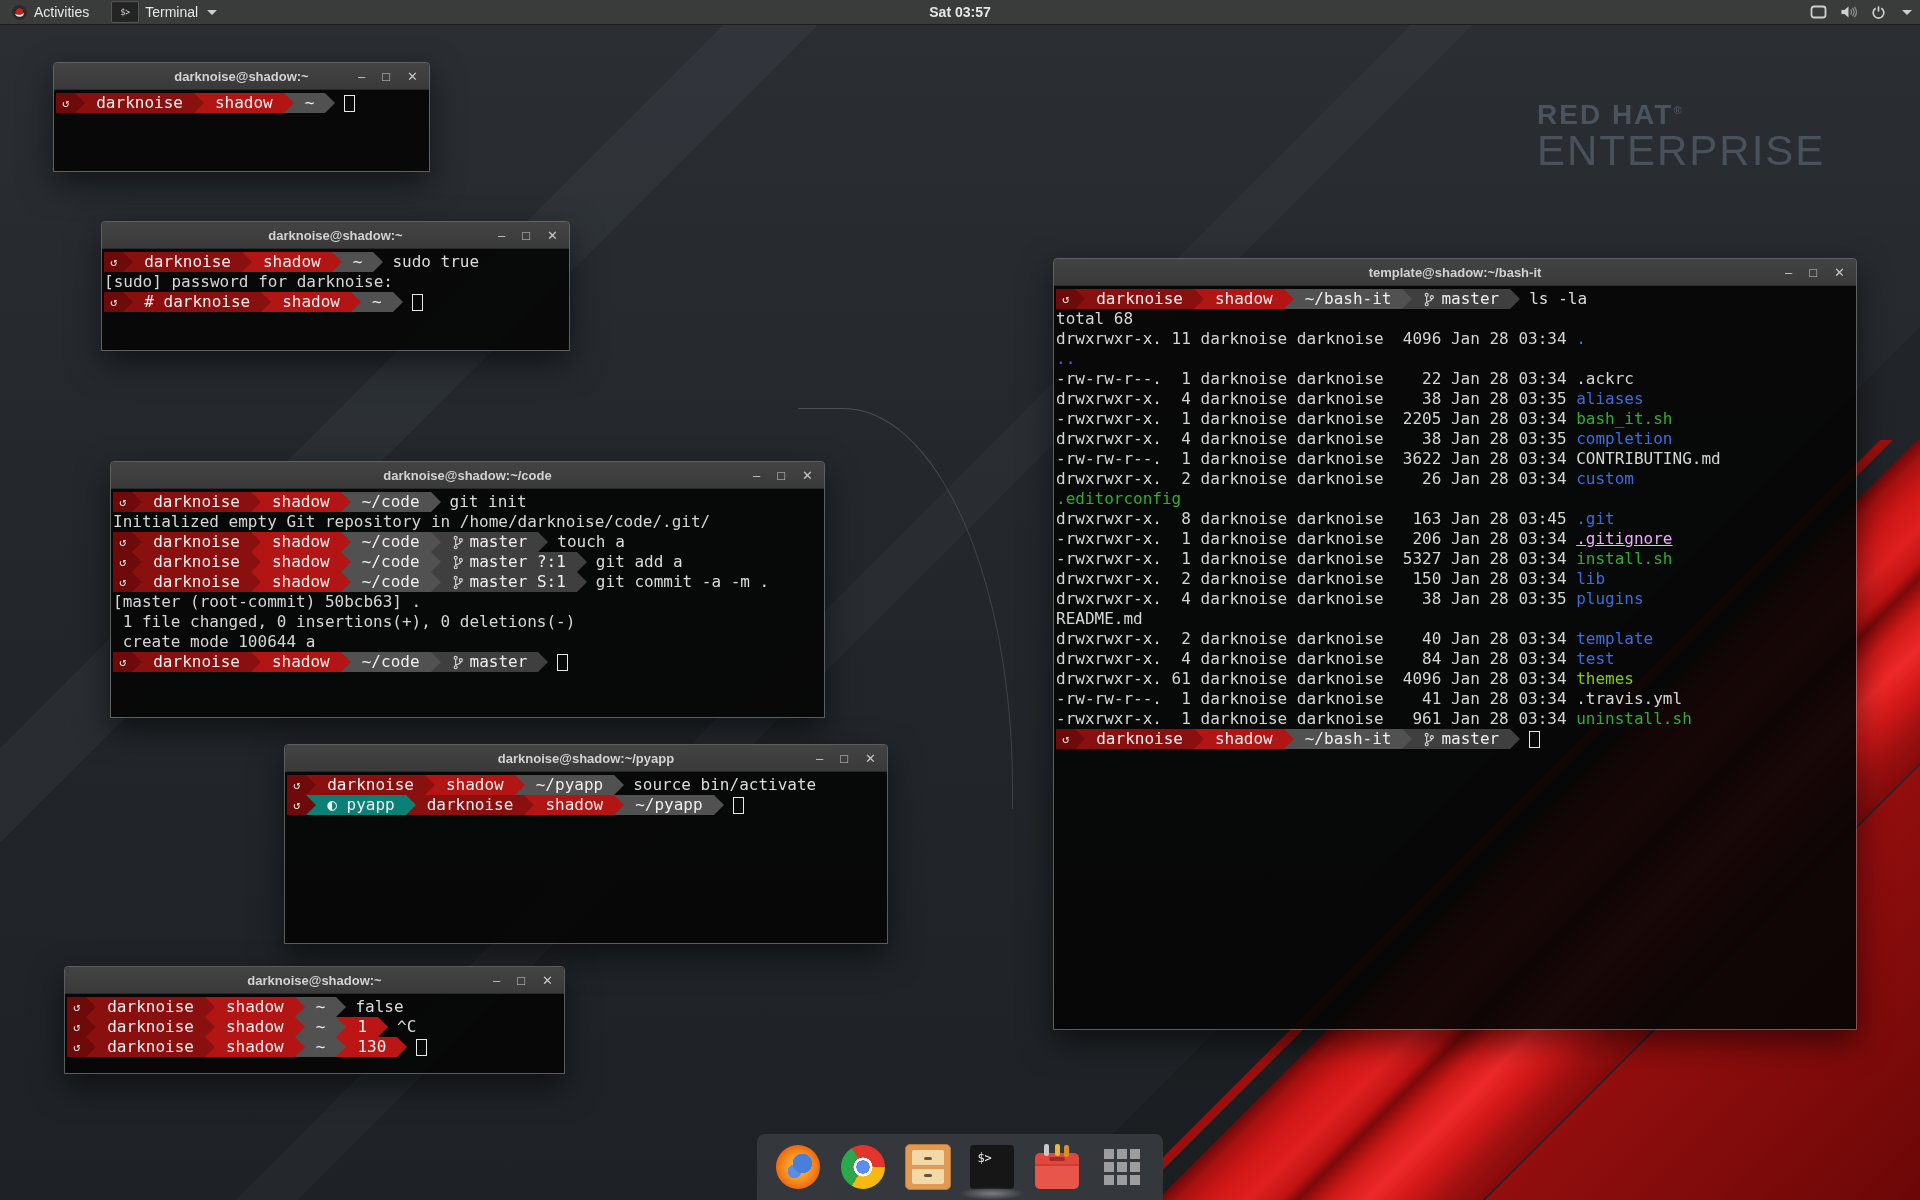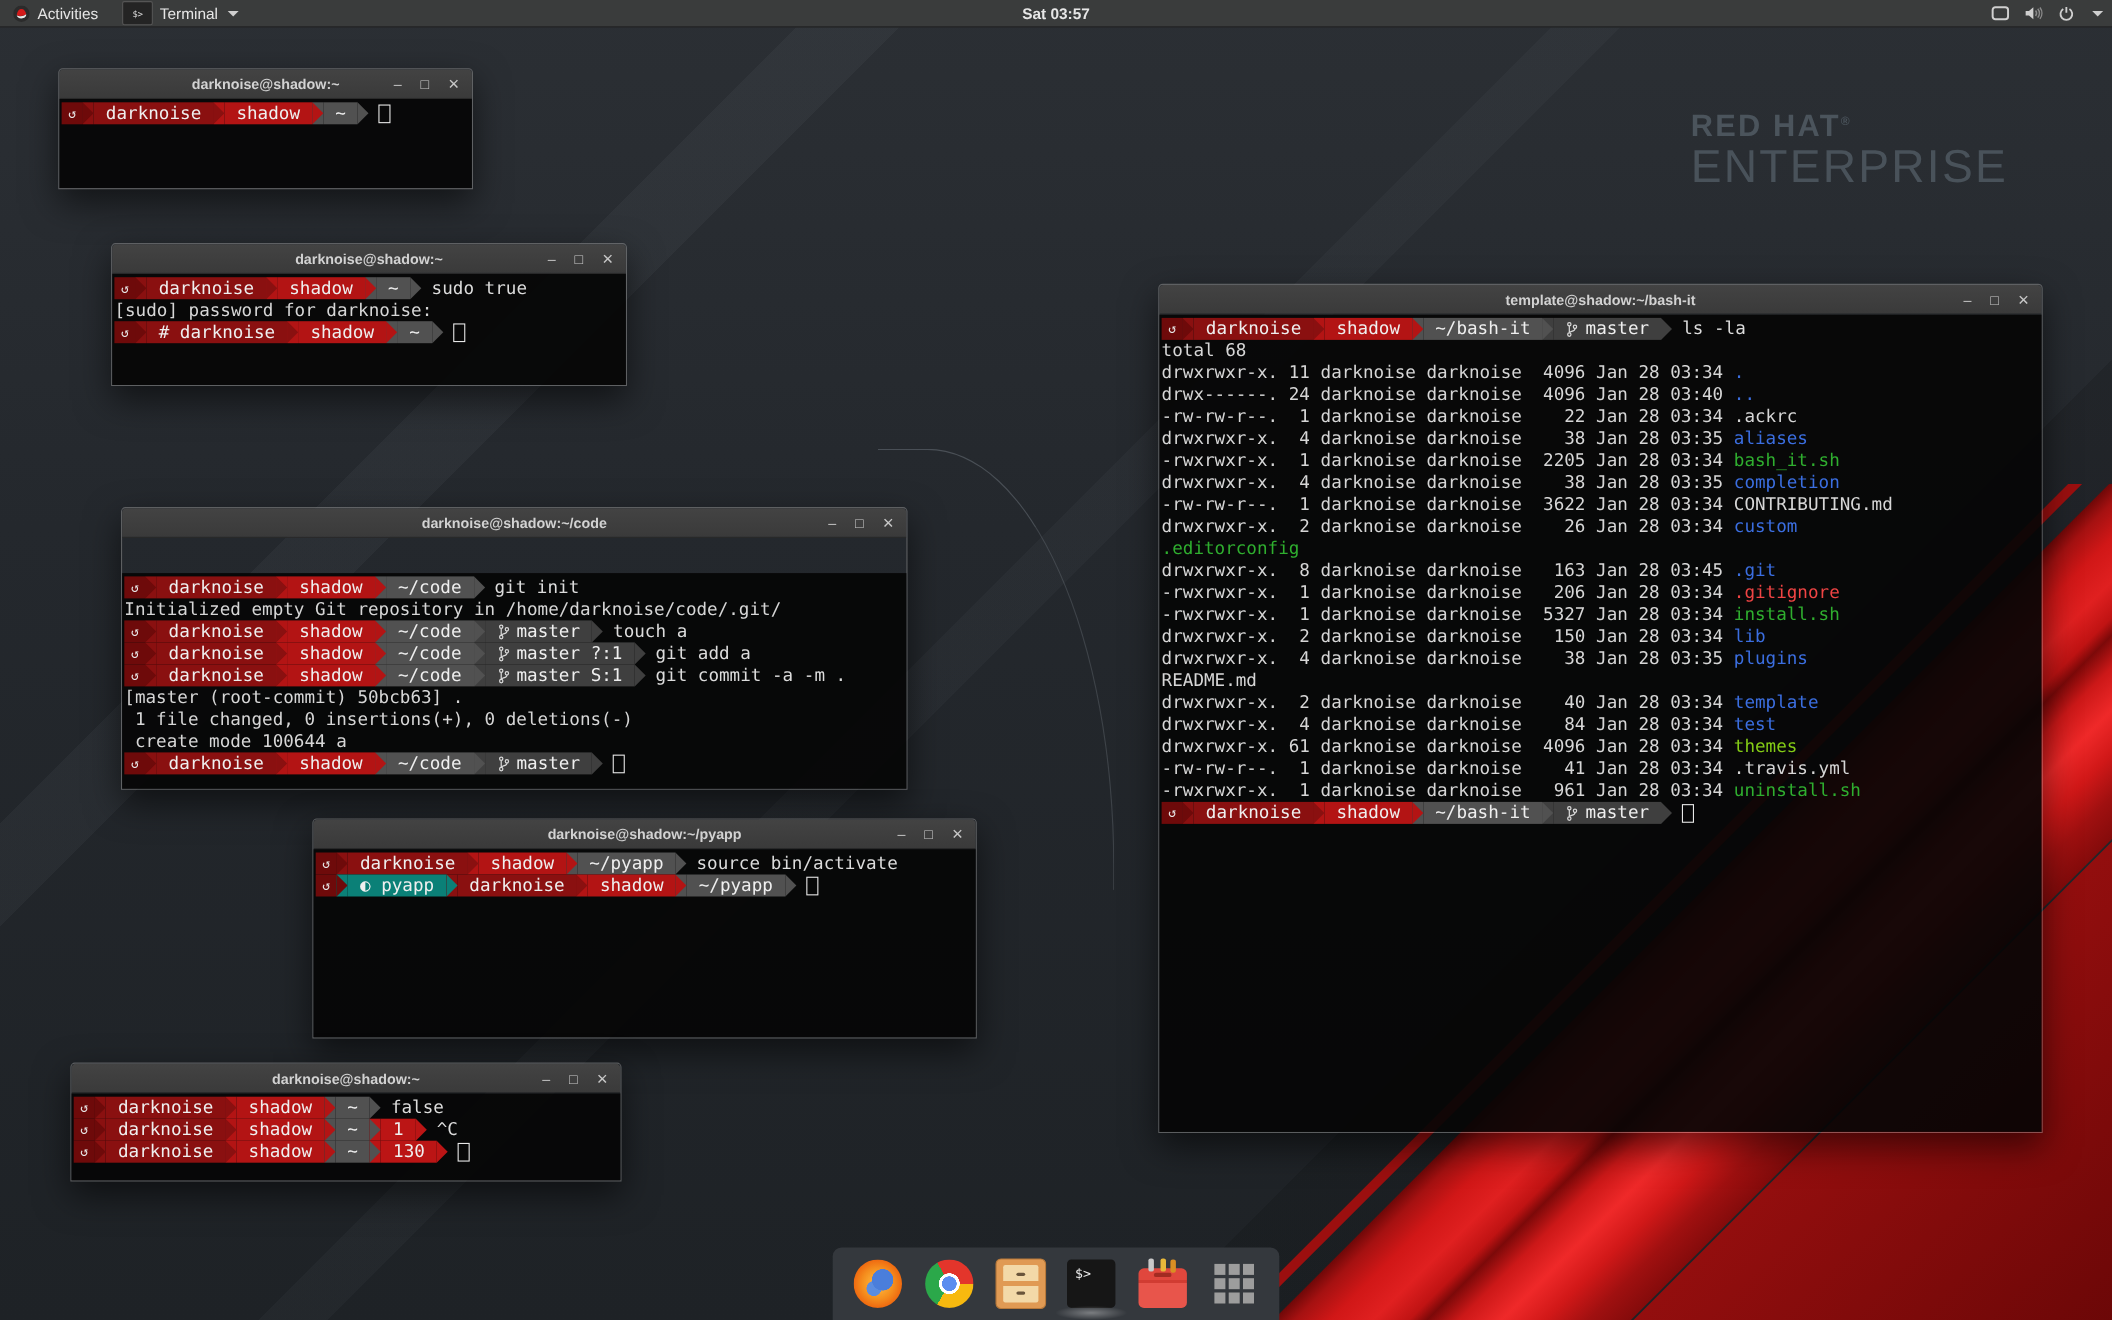--- a/index.html
+++ b/index.html
@@ -199,21 +199,21 @@
           <span class="seg" style="background: rgb(138, 16, 16);"># darknoise</span>
           <span class="sep" style="border-left: 10px solid rgb(138, 16, 16); background: rgb(179, 20, 20);"></span>
           <span class="seg" style="background: rgb(179, 20, 20);">shadow</span>
           <span class="sep" style="border-left: 10px solid rgb(179, 20, 20); background: rgb(81, 81, 81);"></span>
           <span class="seg" style="background: rgb(81, 81, 81);">~</span>
           <span class="sep" style="border-left: 10px solid rgb(81, 81, 81); background: transparent;"></span>
           <span class="cursor"></span>
         </div>
       </div>
     </div>
-    <div class="win" style="left: 110px; top: 461px; width: 713px; height: 255px; gap: 32px;">
+    <div class="win" style="left: 110px; top: 461px; width: 713px; height: 255px;">
       <div class="titlebar">
         <span class="wtitle">darknoise@shadow:~/code</span>
         <span class="wbtns">
           <span class="wbtn">–</span>
           <span class="wbtn">□</span>
           <span class="wbtn">✕</span>
         </span>
       </div>
       <div class="term">
         <div class="trow">
@@ -427,21 +427,20 @@
           <span class="cmd">ls -la</span>
         </div>
         <div class="trow">
           <span class="out">total 68</span>
         </div>
         <div class="trow">
           <span class="out">drwxrwxr-x. 11 darknoise darknoise  4096 Jan 28 03:34 </span>
           <span class="out" style="color: rgb(59, 110, 224);">.</span>
         </div>
         <div class="trow">
-          <span class="out">drwx------. 24 darknoise darknoise  4096 Jan 28 03:40 </span>
           <span class="out" style="color: rgb(59, 110, 224);">..</span>
         </div>
         <div class="trow">
           <span class="out">-rw-rw-r--.  1 darknoise darknoise    22 Jan 28 03:34 </span>
           <span class="out" style="color: rgb(214, 214, 214);">.ackrc</span>
         </div>
         <div class="trow">
           <span class="out">drwxrwxr-x.  4 darknoise darknoise    38 Jan 28 03:35 </span>
           <span class="out" style="color: rgb(59, 110, 224);">aliases</span>
         </div>
@@ -463,21 +462,21 @@
         </div>
         <div class="trow">
           <span class="out" style="color: rgb(47, 174, 47);">.editorconfig</span>
         </div>
         <div class="trow">
           <span class="out">drwxrwxr-x.  8 darknoise darknoise   163 Jan 28 03:45 </span>
           <span class="out" style="color: rgb(59, 110, 224);">.git</span>
         </div>
         <div class="trow">
           <span class="out">-rwxrwxr-x.  1 darknoise darknoise   206 Jan 28 03:34 </span>
-          <span class="out" style="color: #ef4444;">.gitignore</span>
+          <span class="out" style="color: #f0abfc; text-decoration: underline;">.gitignore</span>
         </div>
         <div class="trow">
           <span class="out">-rwxrwxr-x.  1 darknoise darknoise  5327 Jan 28 03:34 </span>
           <span class="out" style="color: rgb(47, 174, 47);">install.sh</span>
         </div>
         <div class="trow">
           <span class="out">drwxrwxr-x.  2 darknoise darknoise   150 Jan 28 03:34 </span>
           <span class="out" style="color: rgb(59, 110, 224);">lib</span>
         </div>
         <div class="trow">

